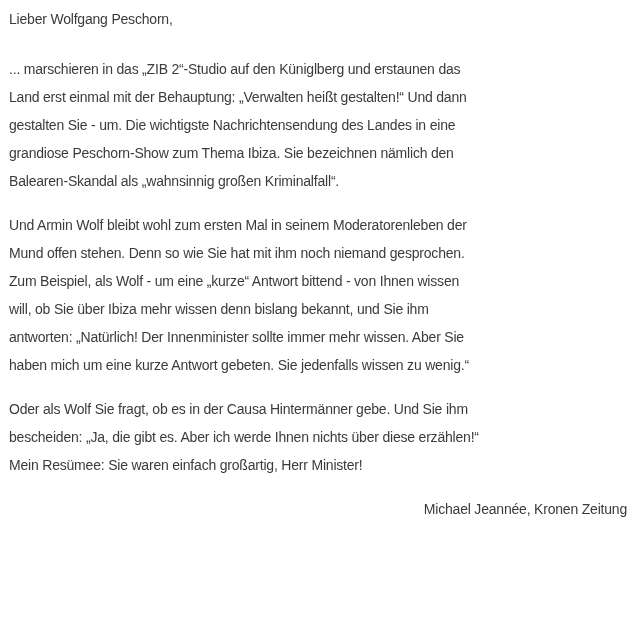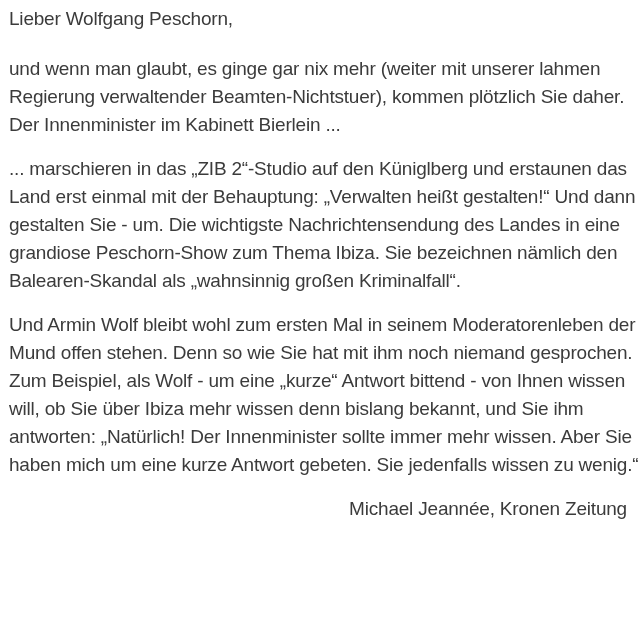--- a/index.html
+++ b/index.html
@@ -9,21 +9,21 @@
     height: 637px;
     background: #ffffff;
     overflow: hidden;
   }
   .letter {
     box-sizing: border-box;
     width: 639px;
     height: 637px;
     padding: 5px 8px 0 9px;
     font-family: "Liberation Sans", "DejaVu Sans", sans-serif;
-    font-size: 19px;
+    font-size: 14px;
     line-height: 28px;
     color: #3b3b3b;
   }
   .letter p {
     margin: 0 0 16px 0;
     white-space: pre;
     letter-spacing: -0.2px;
   }
   .letter p.salutation {
     margin-bottom: 22px;
@@ -34,32 +34,32 @@
     padding-right: 4px;
     white-space: pre;
   }
 </style>
 </head>
 <body>
 
 <div class="letter">
   <p class="salutation">Lieber Wolfgang Peschorn,</p>
 
-  <p class="para">und wenn man glaubt, es ginge gar nix mehr (weiter mit unserer lahmen
-Regierung verwaltender Beamten-Nichtstuer), kommen plötzlich Sie daher.
-Der Innenminister im Kabinett Bierlein ...</p>
 
   <p class="para">... marschieren in das „ZIB 2“-Studio auf den Küniglberg und erstaunen das
 Land erst einmal mit der Behauptung: „Verwalten heißt gestalten!“ Und dann
 gestalten Sie - um. Die wichtigste Nachrichtensendung des Landes in eine
 grandiose Peschorn-Show zum Thema Ibiza. Sie bezeichnen nämlich den
 Balearen-Skandal als „wahnsinnig großen Kriminalfall“.</p>
 
   <p class="para">Und Armin Wolf bleibt wohl zum ersten Mal in seinem Moderatorenleben der
 Mund offen stehen. Denn so wie Sie hat mit ihm noch niemand gesprochen.
 Zum Beispiel, als Wolf - um eine „kurze“ Antwort bittend - von Ihnen wissen
 will, ob Sie über Ibiza mehr wissen denn bislang bekannt, und Sie ihm
 antworten: „Natürlich! Der Innenminister sollte immer mehr wissen. Aber Sie
 haben mich um eine kurze Antwort gebeten. Sie jedenfalls wissen zu wenig.“</p>
 
+  <p class="para">Oder als Wolf Sie fragt, ob es in der Causa Hintermänner gebe. Und Sie ihm
+bescheiden: „Ja, die gibt es. Aber ich werde Ihnen nichts über diese erzählen!“
+Mein Resümee: Sie waren einfach großartig, Herr Minister!</p>
 
   <p class="signature">Michael Jeannée, Kronen Zeitung</p>
 </div>
 
 </body></html>

